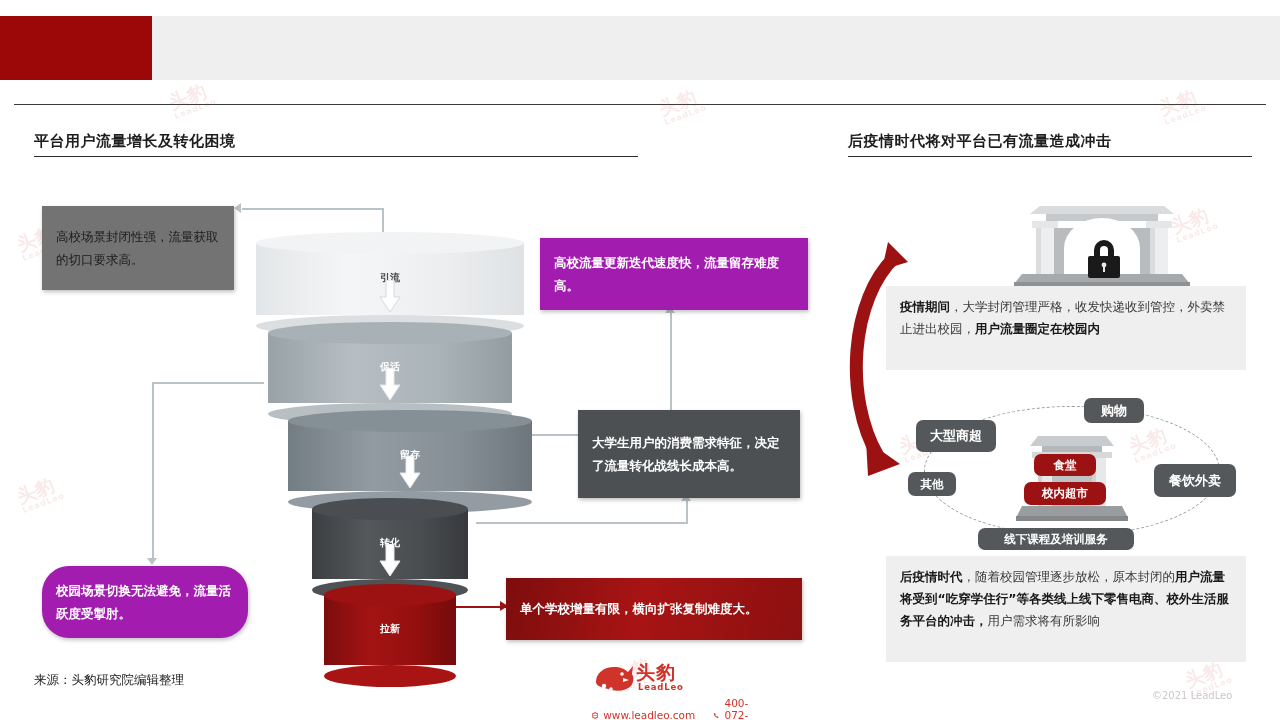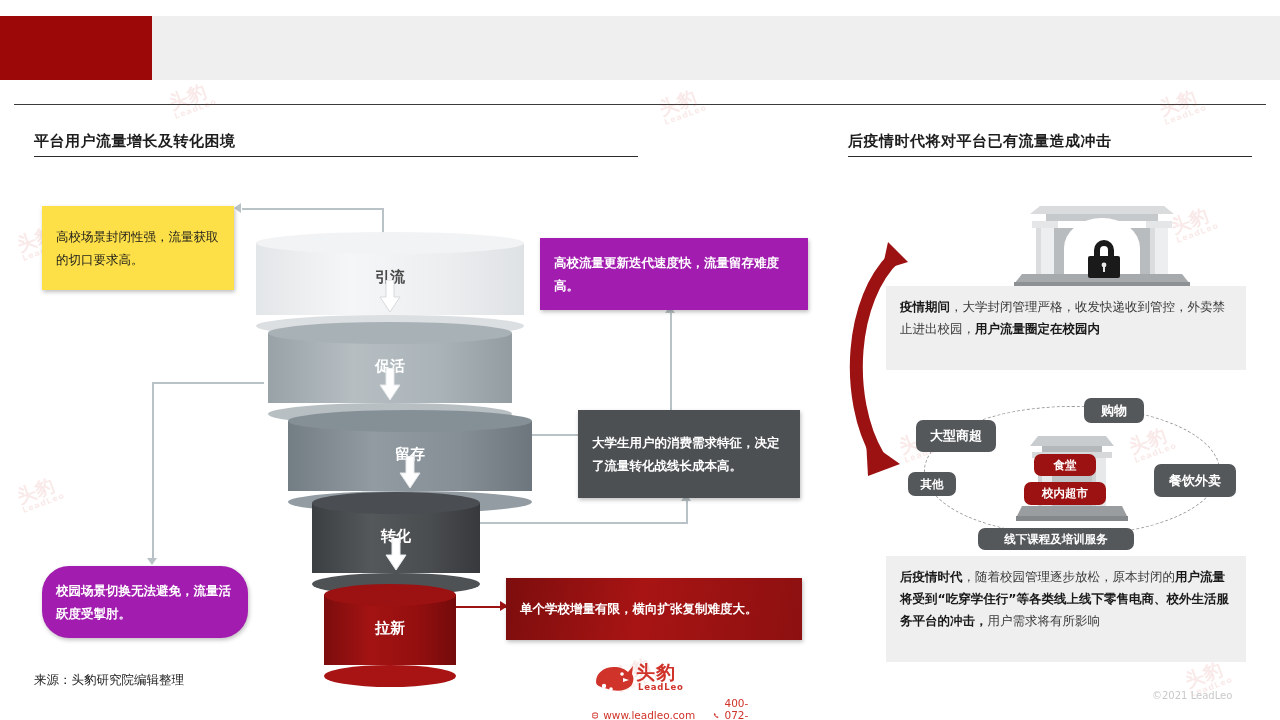--- a/index.html
+++ b/index.html
@@ -61,21 +61,21 @@
   .wm small { display:block; font-size: 8px; letter-spacing: 1px; font-weight: 600;}
 
   
   .callout {
     position: absolute;
     display: flex; align-items: center;
     padding: 10px 14px;
     font-size: 12.5px; line-height: 1.85;
     box-shadow: 1px 2px 4px rgba(0,0,0,.25);
   }
-  .callout.light { background: #fde047; color: #1b1b1b; }
+  .callout.light { background: #737373; color: #1b1b1b; }
   .callout.grey  { background: #a21caf; color: #ffffff; font-weight: 700; }
   .callout.dark  { background: #4d5053; color: #ffffff; font-weight: 700; }
   .callout.red   { background: #9c1111; color: #ffffff; font-weight: 700;
                    background-image: linear-gradient(100deg,#7d0d0d 0%,#a81414 45%,#8d1010 100%); }
 
   #cal-1 { left: 42px;  top: 206px; width: 192px; height: 84px; }
   #cal-2 { left: 540px; top: 238px; width: 268px; height: 72px; }
   #cal-3 { left: 578px; top: 410px; width: 222px; height: 88px; }
   #cal-4 { left: 42px;  top: 566px; width: 206px; height: 72px; border-radius: 27px; }
   #cal-5 { left: 506px; top: 578px; width: 296px; height: 62px; }
@@ -105,21 +105,21 @@
     position: absolute; left: 0; right: 0; top: 10px; bottom: 10px;
   }
   .layer .top-ell, .layer .bot-ell {
     position: absolute; left: 0; right: 0; height: 22px;
     border-radius: 50%;
   }
   .layer .lbl {
     position: absolute; left: 0; right: 0; top: 50%;
     transform: translateY(-60%);
     text-align: center;
-    font-size: 15px; font-weight: 700; color: #ffffff;
+    font-size: 10px; font-weight: 700; color: #ffffff;
     z-index: 6;
   }
   .layer.l1 .lbl { color: #4a4a4a; }
   .down-arrow {
     position: absolute; left: 50%; transform: translateX(-50%);
     z-index: 7;
     width: 22px;
   }
 
   
@@ -234,21 +234,21 @@
       <div class="body" style="background:linear-gradient(90deg,#737d84 0%,#929ba1 35%,#868f96 70%,#6d767d 100%); top:11px; bottom:11px;"></div>
       <div class="top-ell" style="top:0px; background:#858f96;"></div>
       <div class="lbl">留存</div>
       <div class="down-arrow" style="top:46px;">
         <svg width="22" height="34" viewBox="0 0 22 34">
             <polygon points="7,0 15,0 15,17 21,17 11,32 1,17 7,17" fill="#ffffff" stroke="#e5e8ea" stroke-width="1"></polygon>
           </svg>
       </div>
     </div>
 
-    <div class="layer" style="left:56px; top:260px; width:168px; height:92px;padding-left:12px;">
+    <div class="layer" style="left:56px; top:266px; width:156px; height:92px;padding-left:12px;">
       <div class="bot-ell" style="bottom:-11px; background:#4f5255;"></div>
       <div class="body" style="background:linear-gradient(90deg,#3c3f42 0%,#55585b 35%,#4a4d50 70%,#37393c 100%); top:11px; bottom:11px;"></div>
       <div class="top-ell" style="top:0px; background:#4a4d51;"></div>
       <div class="lbl">转化</div>
       <div class="down-arrow" style="top:46px;">
         <svg width="22" height="34" viewBox="0 0 22 34">
             <polygon points="7,0 15,0 15,17 21,17 11,32 1,17 7,17" fill="#ffffff" stroke="#e8eaec" stroke-width="1"></polygon>
           </svg>
       </div>
     </div>

